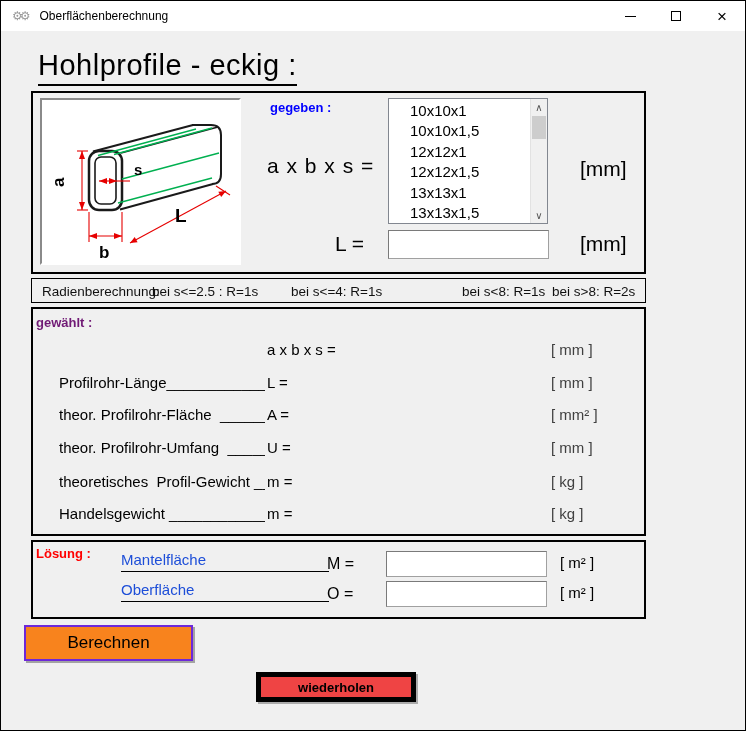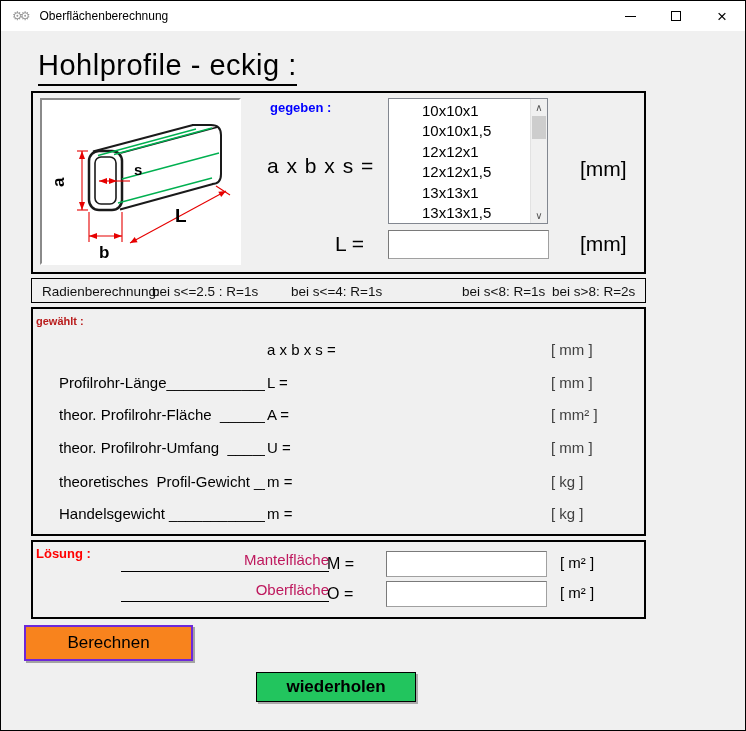--- a/index.html
+++ b/index.html
@@ -28,21 +28,21 @@
   .boxB { position:absolute; left:30px; top:247px; width:615px; height:25px;  border:1px solid #000; }
   .boxC { position:absolute; left:30px; top:276px; width:615px; height:229px; border:2px solid #000; }
   .boxD { position:absolute; left:30px; top:509px; width:615px; height:79px;  border:2px solid #000; }
 
   
   .img-panel { position:absolute; left:7px; top:5px; width:201px; height:167px; background:#fff;
                border:2px solid; border-color:#8a8a8a #ffffff #ffffff #8a8a8a; }
   .lbl-given { position:absolute; left:237px; top:7px; font-size:13px; font-weight:bold; color:#0000ff; }
   .listbox { position:absolute; left:355px; top:5px; width:160px; height:126px; background:#fff;
              border:1px solid #828790; overflow:hidden; }
-  .listbox .items { position:absolute; left:0; top:2px; right:17px;margin-left:12px; }
+  .listbox .items { position:absolute; left:0; top:2px; right:17px; }
   .listbox .item { font-size:15px; line-height:20.4px; padding-left:21px; color:#000; white-space:pre; }
   .scrollbar { position:absolute; right:0; top:0; bottom:0; width:17px; background:#f0f0f0; border-left:1px solid #e2e2e2; }
   .sb-btn { position:absolute; left:0; width:16px; height:16px; display:flex; align-items:center; justify-content:center;
             color:#555; font-size:10px; }
   .sb-up { top:0; } .sb-down { bottom:0; }
   .sb-thumb { position:absolute; left:1px; top:17px; width:14px; height:23px; background:#cdcdcd; }
   .big-formula { position:absolute; left:234px; top:61px; font-size:21px; color:#000; letter-spacing:1px; }
   .unit-big { font-size:21px; color:#000; }
   .unitA1 { position:absolute; left:547px; top:64px; }
   .lbl-L { position:absolute; left:302px; top:139px; font-size:21px; color:#000; }
@@ -50,41 +50,41 @@
                   font-family:"Liberation Sans",sans-serif; font-size:15px; padding:2px 4px; outline:none; }
   .inp-L { position:absolute; left:355px; top:137px; width:161px; height:29px; }
   .unitA2 { position:absolute; left:547px; top:139px; }
 
   
   .radius-strip { position:relative; width:100%; height:100%; font-size:13.5px; color:#111; }
   .radius-strip span { position:absolute; top:50%; transform:translateY(-50%); white-space:pre; }
   .r-lbl { left:10px; } .r0 { left:120px; } .r1 { left:259px; } .r2 { left:390px;padding-left:40px; } .r3 { left:520px; }
 
   
-  .lbl-chosen { position:absolute; left:3px; top:6px; font-size:11px; font-weight:bold; color:#b91c1c; }
+  .lbl-chosen { position:absolute; left:3px; top:6px; font-size:13px; font-weight:bold; color:#701a75; }
   .crow { position:absolute; left:0; right:0; height:32.5px; }
   .crow .name  { position:absolute; left:26px; width:206px; font-size:15px; color:#000; white-space:pre; overflow:hidden; }
   .crow .sym   { position:absolute; left:234px; font-size:15px; color:#000; white-space:pre; }
   .crow .unit  { position:absolute; left:518px; font-size:15px; color:#404040; white-space:pre; }
 
   
   .lbl-sol { position:absolute; left:3px; top:4px; font-size:13px; font-weight:bold; color:#ff0000; }
   .srow { position:absolute; left:0; right:0; height:30px; }
-  .srow .name { position:absolute; left:88px; width:208px; font-size:15px; color:#be185d;
-                border-bottom:1px solid #000; padding-bottom:3px; white-space:pre;text-align:right; }
+  .srow .name { position:absolute; left:88px; width:208px; font-size:15px; color:#1d4ed8;
+                border-bottom:1px solid #000; padding-bottom:3px; white-space:pre; }
   .srow .sym  { position:absolute; left:294px; top:4px; font-size:16px; color:#000; white-space:pre; }
   .srow .inp  { position:absolute; left:353px; top:0; width:161px; height:26px; }
   .srow .unit { position:absolute; left:527px; top:3px; font-size:15px; color:#000; white-space:pre; }
 
   
   .btn { position:absolute; display:flex; align-items:center; justify-content:center; cursor:default; }
   .btn-calc { left:23px; top:594px; width:169px; height:36px; background:#f8831d;
               border:2px solid #6d28d9; box-shadow:2px 2px 0 #a3a3a3; font-size:17px; color:#000; }
-  .btn-olive { background:#22c55e; border:1px solid #000000; box-shadow:2px 2px 0 #ababab;
-               font-size:17px; font-weight:bold; color:#000; }
+  .btn-olive { background:#ef4444; border:5px solid #000000; box-shadow:2px 2px 0 #ababab;
+               font-size:13px; font-weight:bold; color:#000; }
   .btn-repeat { left:255px; top:641px; width:160px; height:30px; }
   .btn-back   { left:474px; top:640px; width:171px; height:30px; }
 
   svg text { font-family:"Liberation Sans",sans-serif; }
 </style>
 </head>
 <body>
 
 <div class="window">
 

